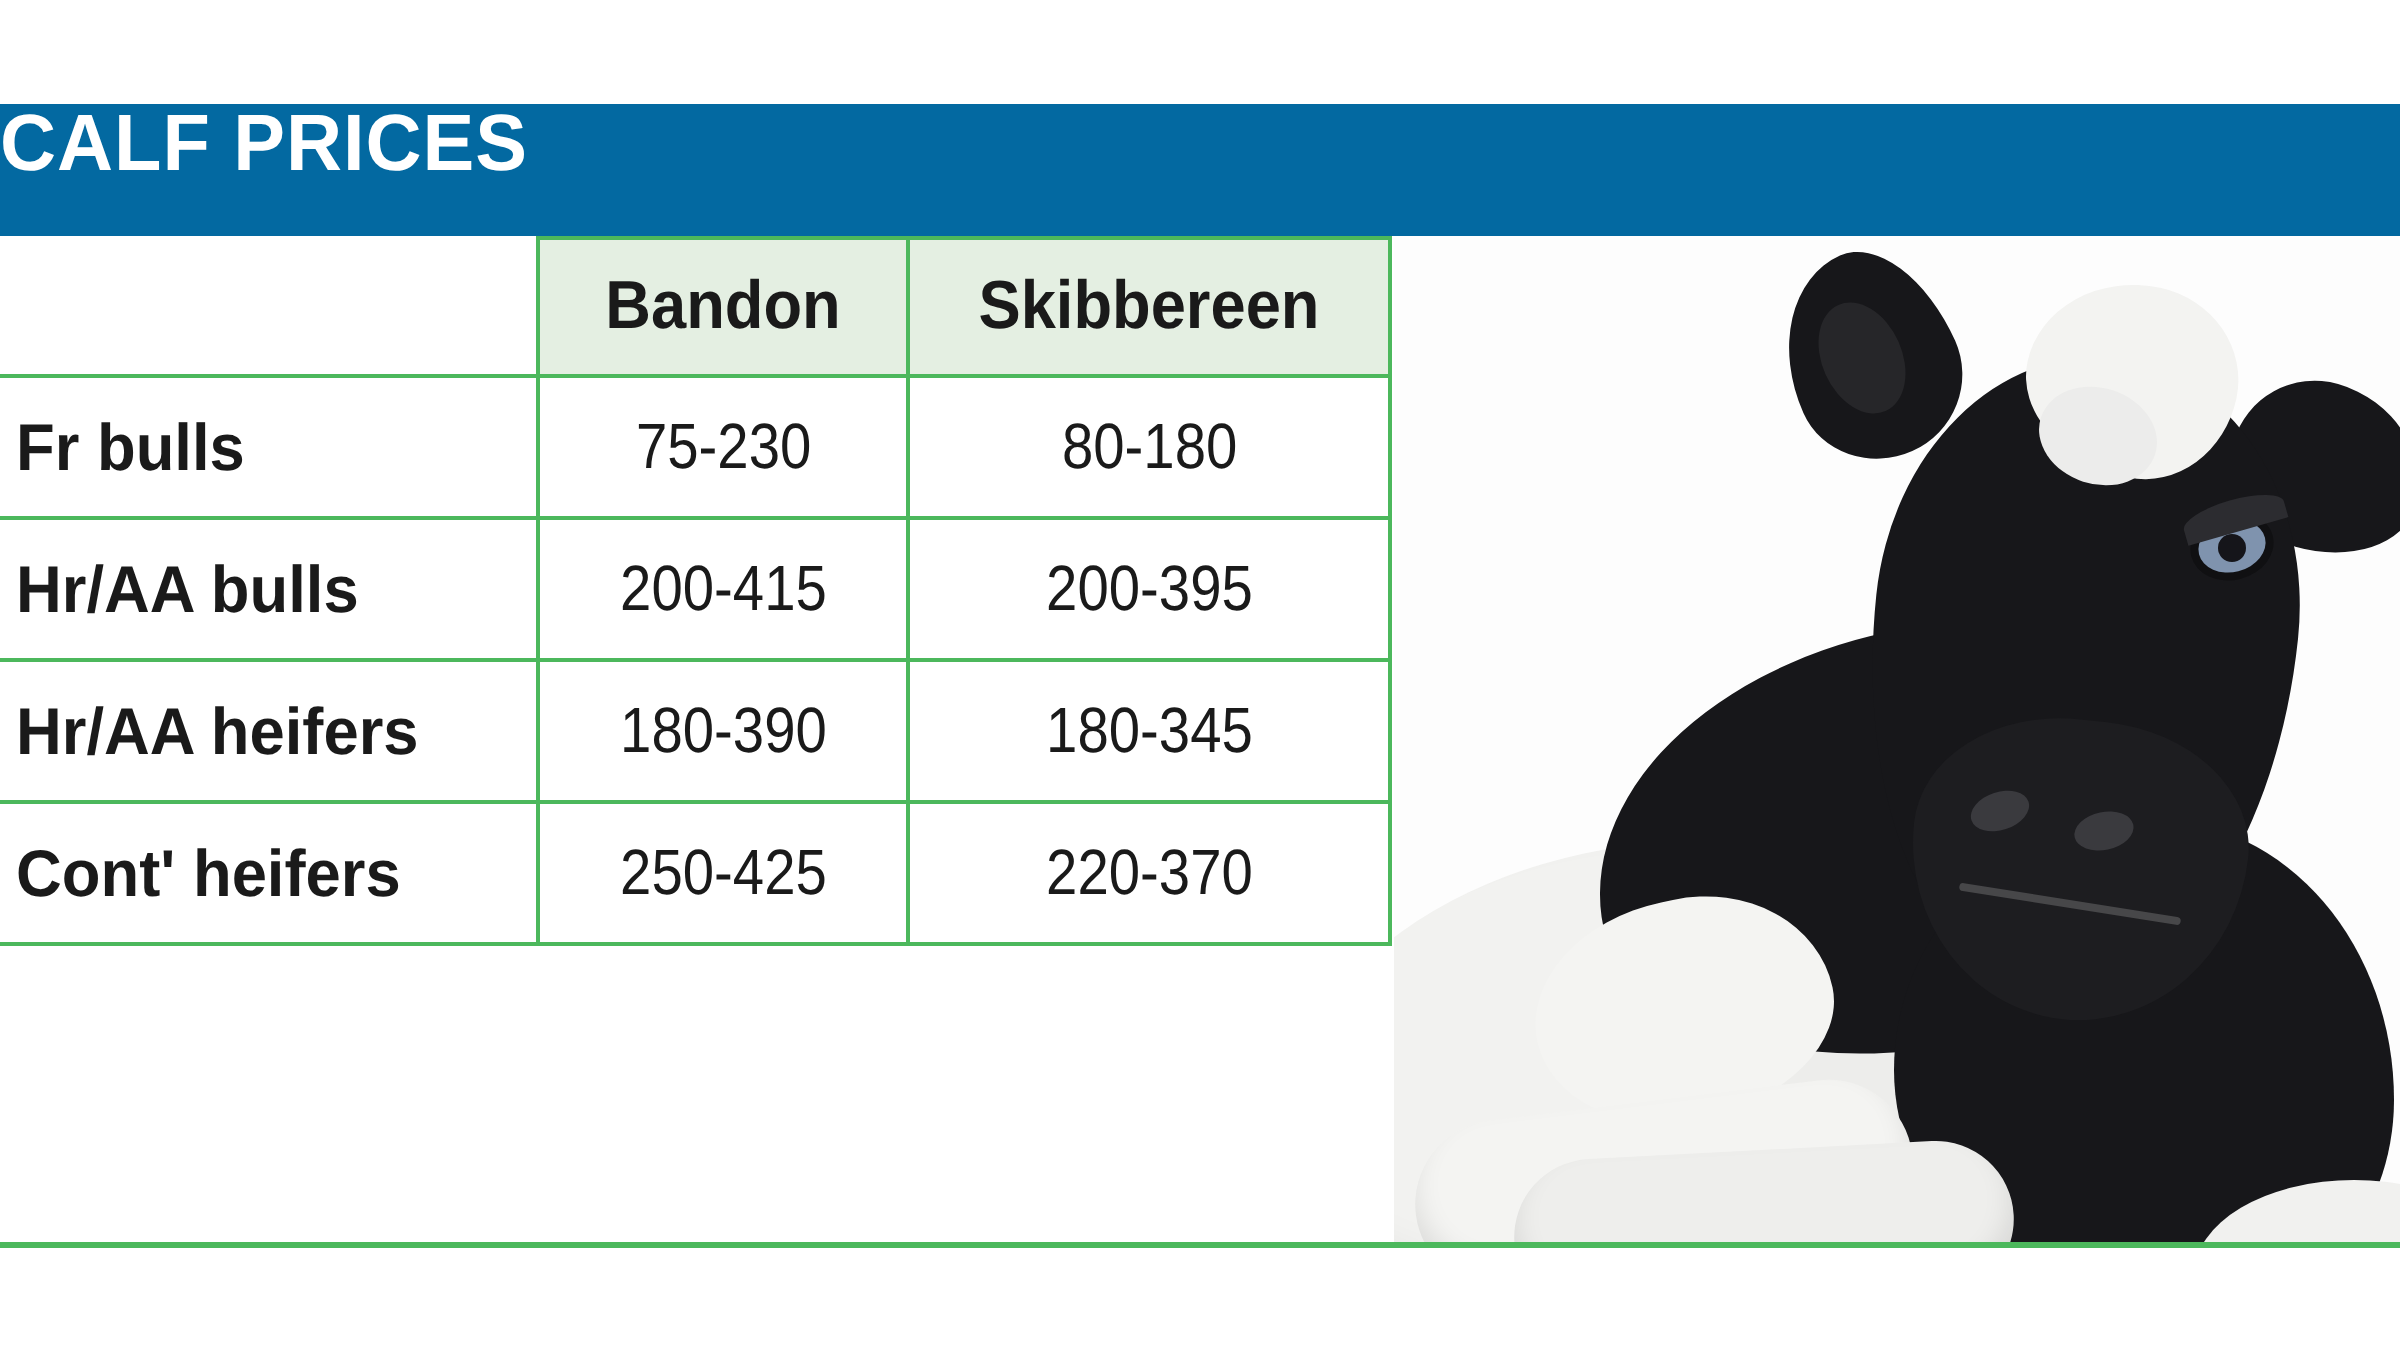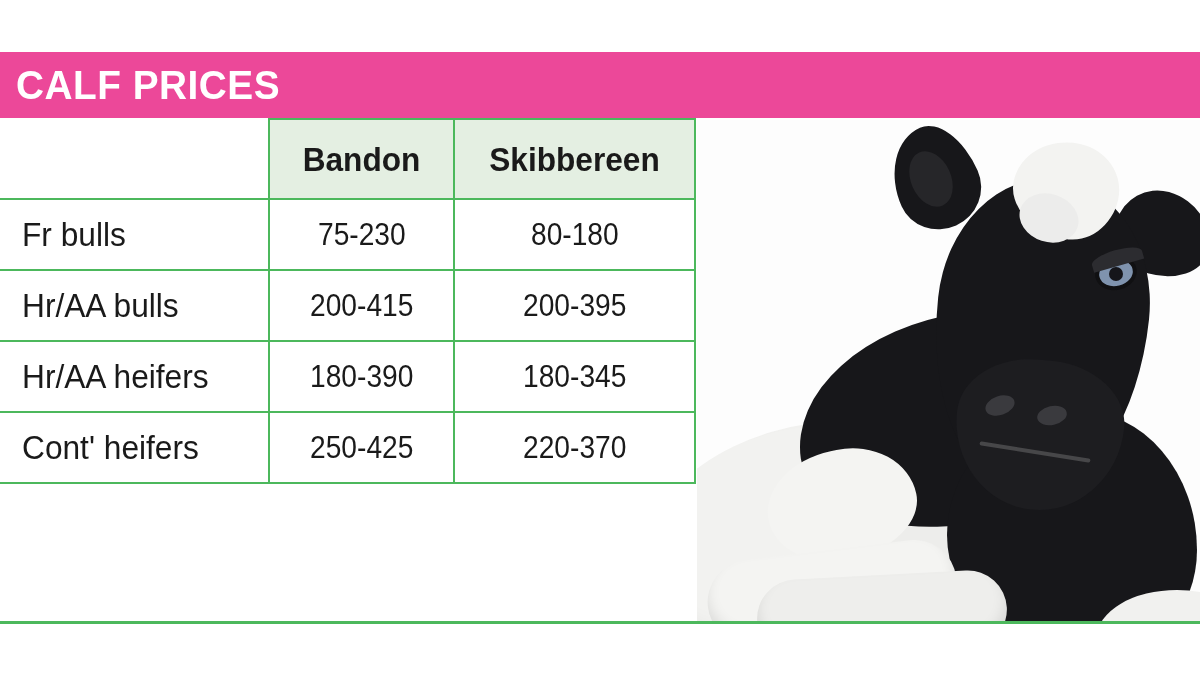--- a/index.html
+++ b/index.html
@@ -22,25 +22,23 @@
     background: #ffffff;
   }
 
   
   .title-band {
     position: absolute;
     left: 0;
     top: 52px;
     width: 1200px;
     height: 66px;
-    background: #ec4899;
+    background: #0369a1;
     display: flex;
-    align-items: center;
     box-sizing: border-box;
-    padding-left: 16px;
   }
   .title-text {
     color: #ffffff;
     font-family: "Liberation Sans", sans-serif;
     font-weight: bold;
     font-size: 40px;
     line-height: 40px;
     letter-spacing: 0.5px;
     transform: scaleX(0.97);
     transform-origin: left center;
@@ -66,21 +64,21 @@
     padding: 0;
     background: #ffffff;
   }
   
   .price-table tr > *:first-child {
     border-left: none;
   }
 
   
   .hdr-row th {
-    height: 80px;
+    height: 69px;
     font-family: "Liberation Sans", sans-serif;
     font-weight: bold;
     font-size: 34px;
     color: #1a1a1a;
     text-align: center;
     vertical-align: middle;
     background: #e4efe2;
     white-space: nowrap;
   }
   .hdr-row th.hdr-blank {
@@ -95,23 +93,23 @@
   
   .price-table tbody td {
     height: 71px;
     vertical-align: middle;
     font-family: "Liberation Sans", sans-serif;
     color: #1a1a1a;
     white-space: nowrap;
   }
   td.cell-label {
     text-align: left;
-    padding-left: 22px;
+    padding-left: 8px;
     font-size: 33px;
-    font-weight: normal;
+    font-weight: bold;
   }
   td.cell-label .lbl-inner {
     display: inline-block;
     transform: scaleX(0.96);
     transform-origin: left center;
   }
   td.cell-val {
     text-align: center;
     font-size: 32px;
     font-weight: normal;

